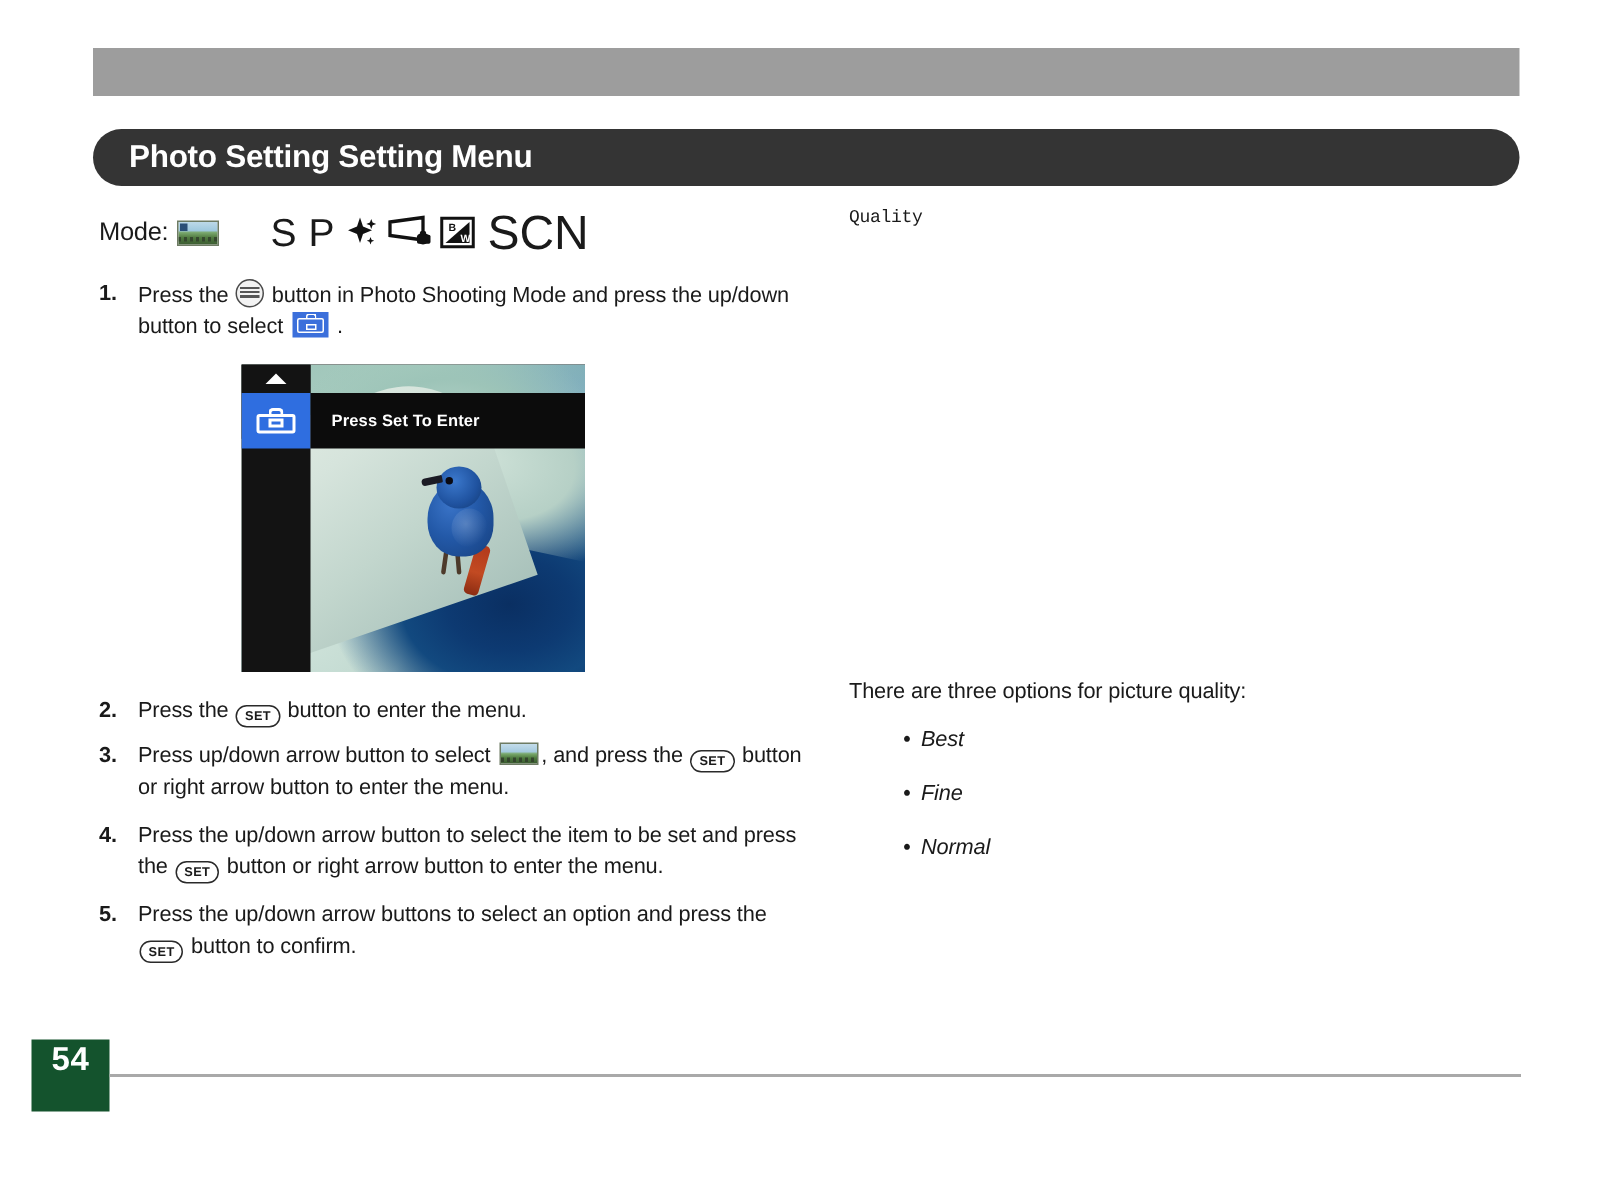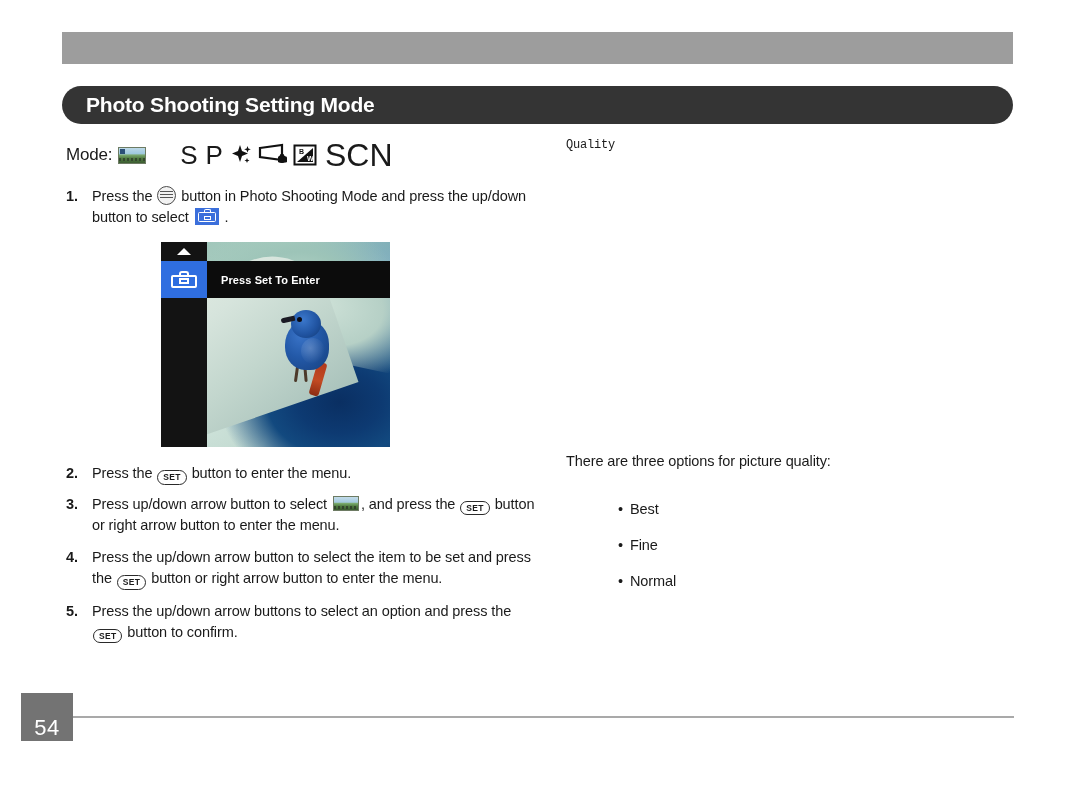--- a/index.html
+++ b/index.html
@@ -322,58 +322,58 @@
   }
   .rc-intro {
     position: absolute;
     left: 0; top: 315px;
     font-size: 14.5px;
     letter-spacing: -0.1px;
   }
   .rc-opts {
     position: absolute;
     left: 36px; top: 345px;
-    margin:16px; padding:0; list-style:none;
+    margin:0; padding:0; list-style:none;font-style:italic;
   }
   .rc-opts li {
     font-size: 14.5px;
     line-height: 21px;
     margin-bottom: 15px;
     letter-spacing: -0.1px;
   }
   .rc-opts li::before {
     content: "\2022";
     margin-right: 7px;
   }
 
   
   .page-box {
     position: absolute;
     left: 21px; top: 693px;
     width: 52px; height: 48px;
-    background: #737373;
-    display:flex; align-items:flex-end; justify-content:center;
+    background: #14532d;
+    display:flex; align-items:flex-start; justify-content:center;font-weight:bold;
   }
   .page-num {
     color:#ffffff; font-size: 22px; letter-spacing:.5px;
   }
   .footer-rule {
     position:absolute;
     left: 73px; top: 716px;
     width: 941px; height: 2px;
     background: #a9a9a9;
   }
 </style>
 </head>
 <body>
 
 <div class="top-gray-bar"></div>
 
 <div class="title-bar">
-  <div class="title-text">Photo Shooting Setting Mode</div>
+  <div class="title-text">Photo Setting Setting Menu</div>
 </div>
 
 <div class="col-left">
 
   <div class="mode-row">
     <span class="mode-label">Mode:</span>
     <span class="thumb-landscape"></span>
     <span class="mode-icons">
       <span class="letter">S</span>
       <span class="letter">P</span>

